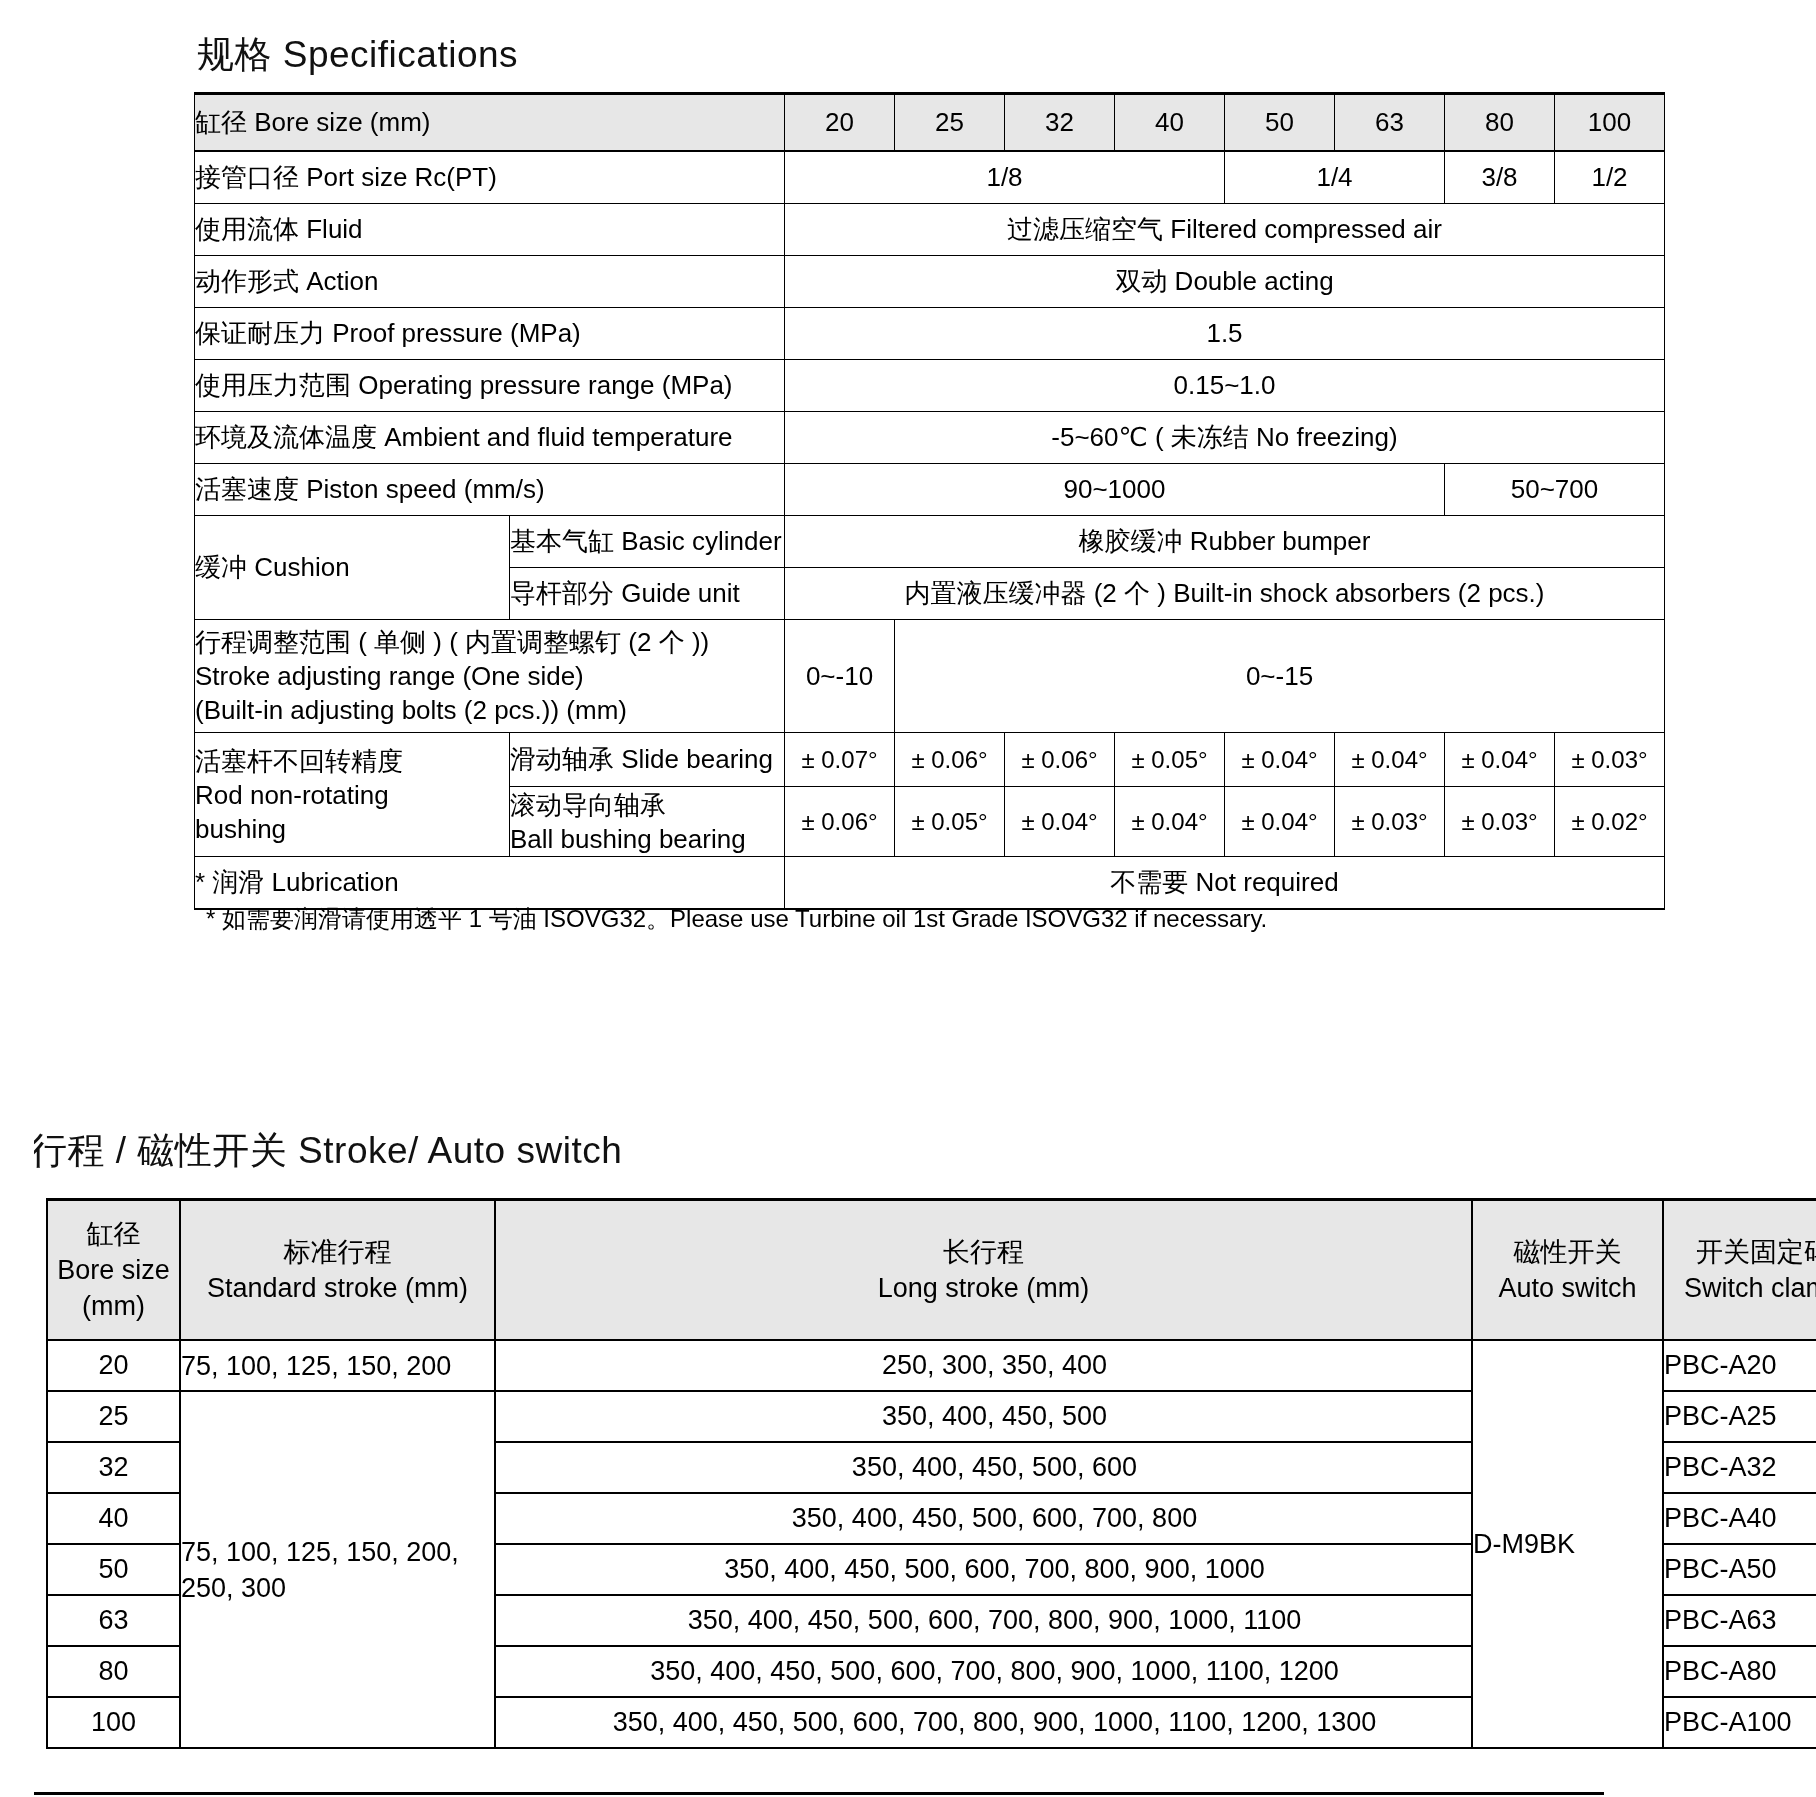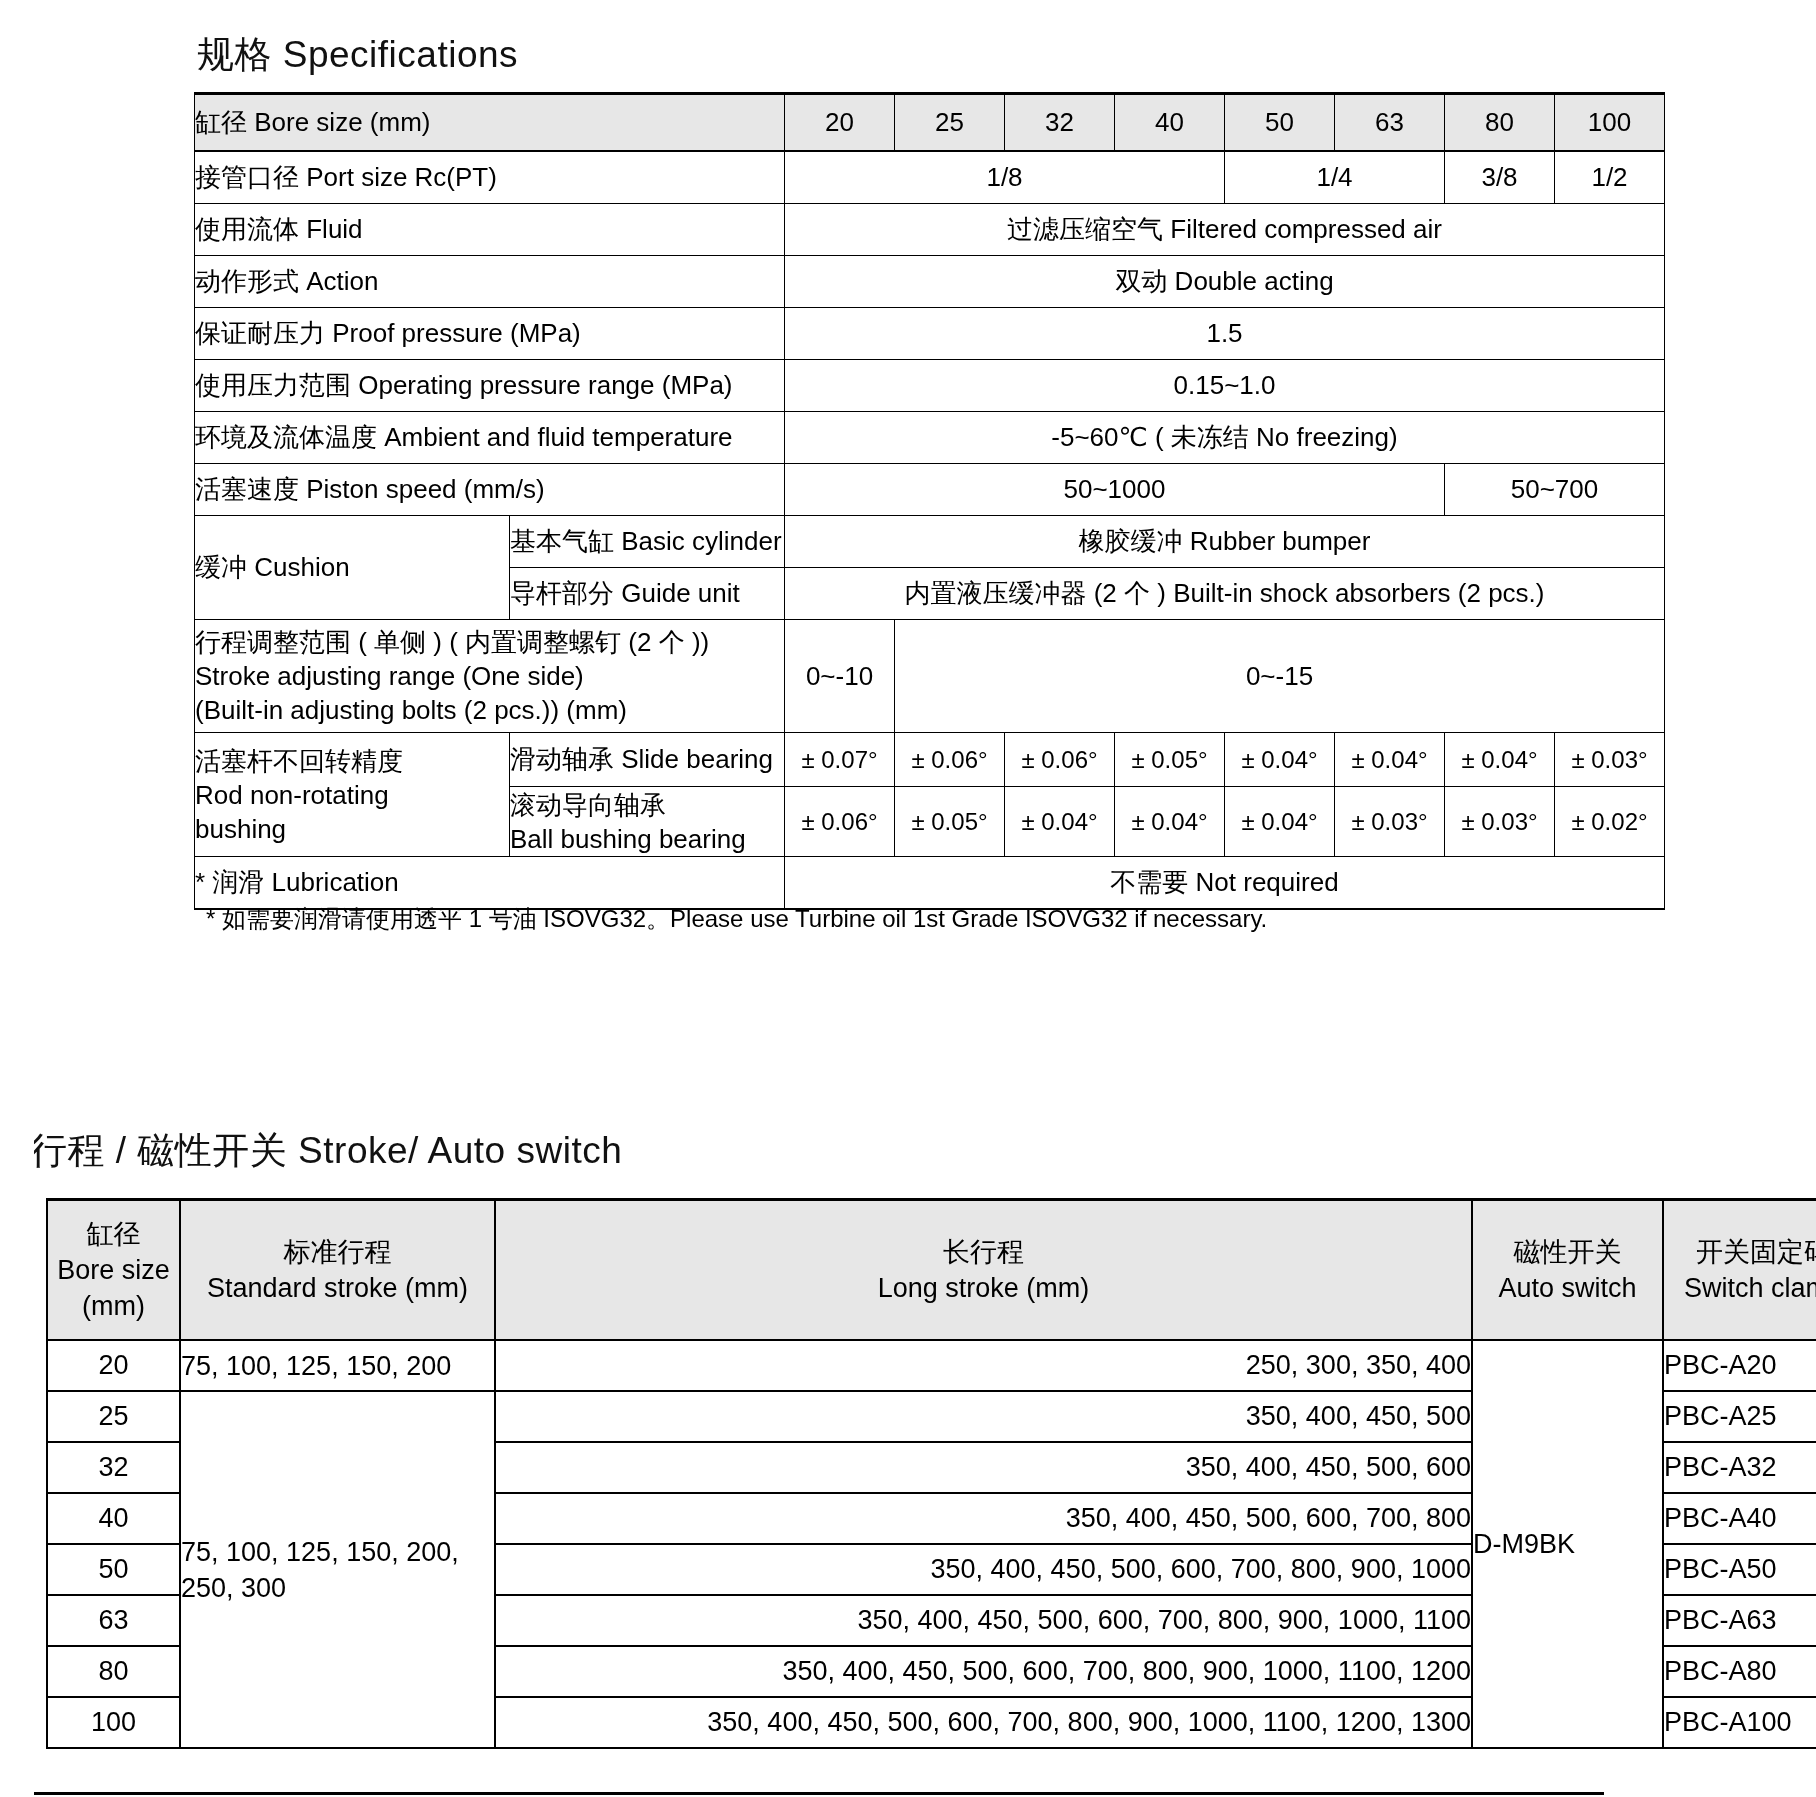--- a/index.html
+++ b/index.html
@@ -24,21 +24,21 @@
   .mline{line-height:34px;}
   .footnote{position:absolute;left:172px;top:903px;font-size:24px;white-space:nowrap;}
   
   table.stroke{position:absolute;left:12px;top:1198px;width:1816px;
                border-top:3px solid #000;border-bottom:2px solid #000;
                border-left:2px solid #000;}
   table.stroke td{border:2px solid #000;font-size:27px;vertical-align:middle;padding:0;overflow:hidden;}
   table.stroke td:last-child{border-right:none;}
   table.stroke tr.hdr td{background:#e7e7e7;height:138px;text-align:center;line-height:36px;}
   table.stroke td.bore{text-align:center;height:49px;}
-  table.stroke td.long{text-align:right;padding-left:22px;}
+  table.stroke td.long{text-align:center;padding-left:22px;}
   table.stroke td.std{text-align:left;line-height:36px;}
   table.stroke td.ctr{text-align:left;}
   .bottom-line{position:absolute;left:0;top:1792px;width:1570px;height:3px;background:#000;}
 </style>
 </head>
 <body>
 
 <div id="page">
 
   <div class="sec-title" style="left:163px;top:30px;">规格 Specifications</div>
@@ -90,21 +90,21 @@
     <tr>
       <td colspan="2" class="lbl h52">使用压力范围 Operating pressure range (MPa)</td>
       <td colspan="8" class="ctr">0.15~1.0</td>
     </tr>
     <tr>
       <td colspan="2" class="lbl h52">环境及流体温度 Ambient and fluid temperature</td>
       <td colspan="8" class="ctr">-5~60℃ ( 未冻结 No freezing)</td>
     </tr>
     <tr>
       <td colspan="2" class="lbl h52">活塞速度 Piston speed (mm/s)</td>
-      <td colspan="6" class="ctr">50~1000</td>
+      <td colspan="6" class="ctr">90~1000</td>
       <td colspan="2" class="ctr">50~700</td>
     </tr>
     <tr>
       <td rowspan="2" class="lbl">缓冲 Cushion</td>
       <td class="lbl h52">基本气缸 Basic cylinder</td>
       <td colspan="8" class="ctr">橡胶缓冲 Rubber bumper</td>
     </tr>
     <tr>
       <td class="lbl h52">导杆部分 Guide unit</td>
       <td colspan="8" class="ctr">内置液压缓冲器 (2 个 ) Built-in shock absorbers (2 pcs.)</td>

